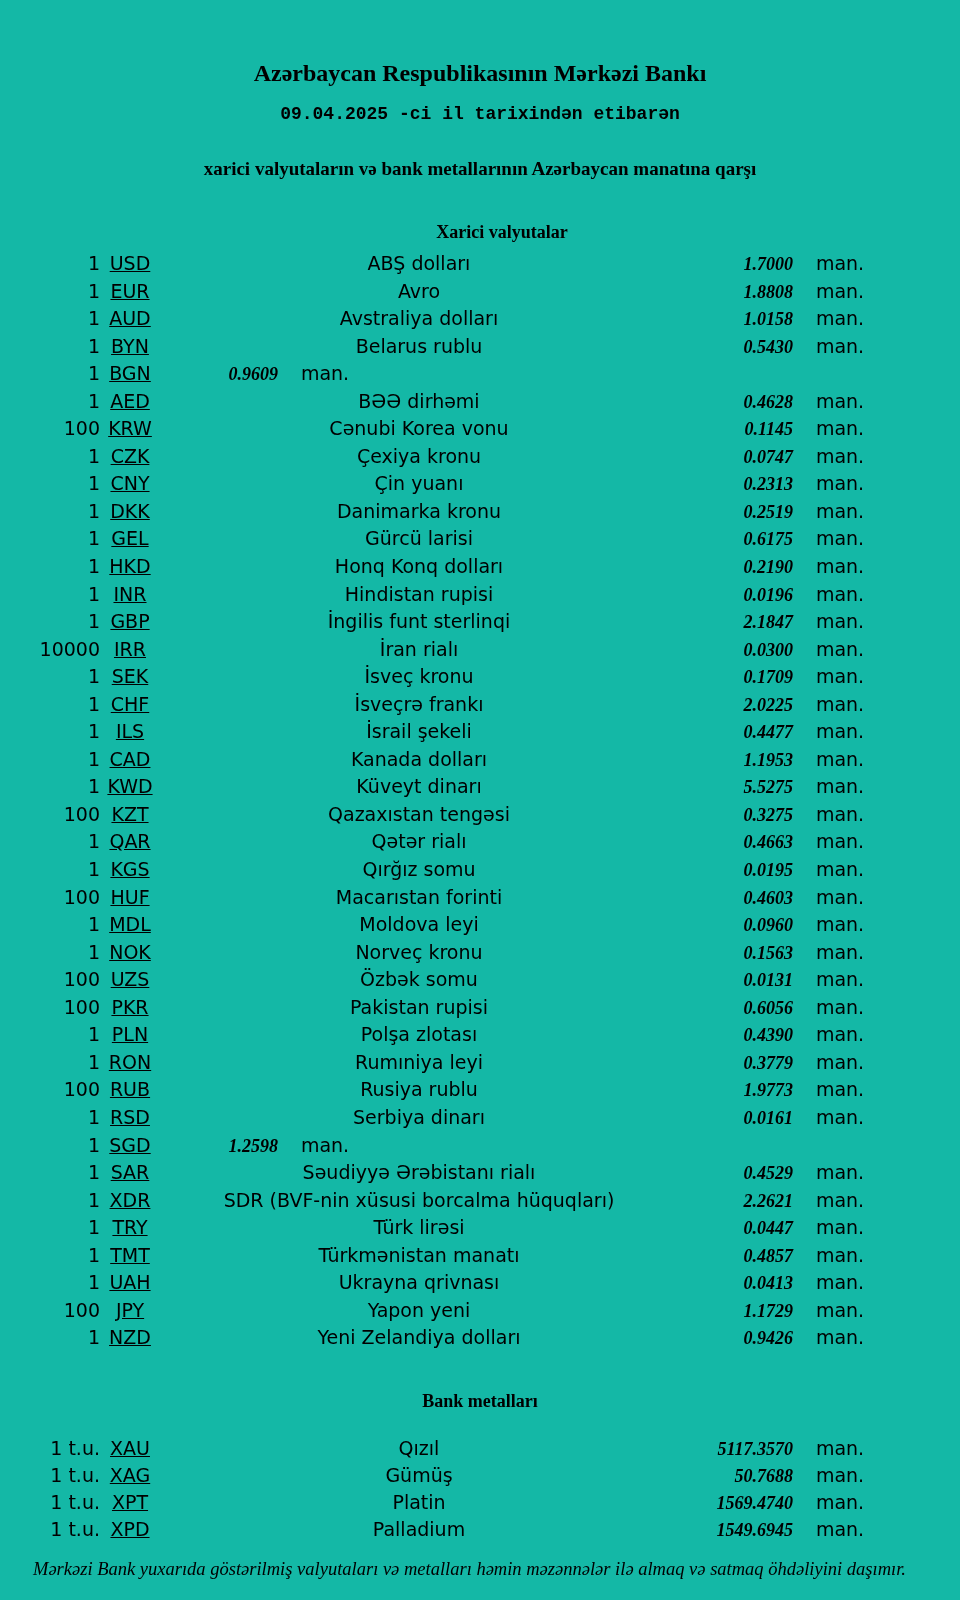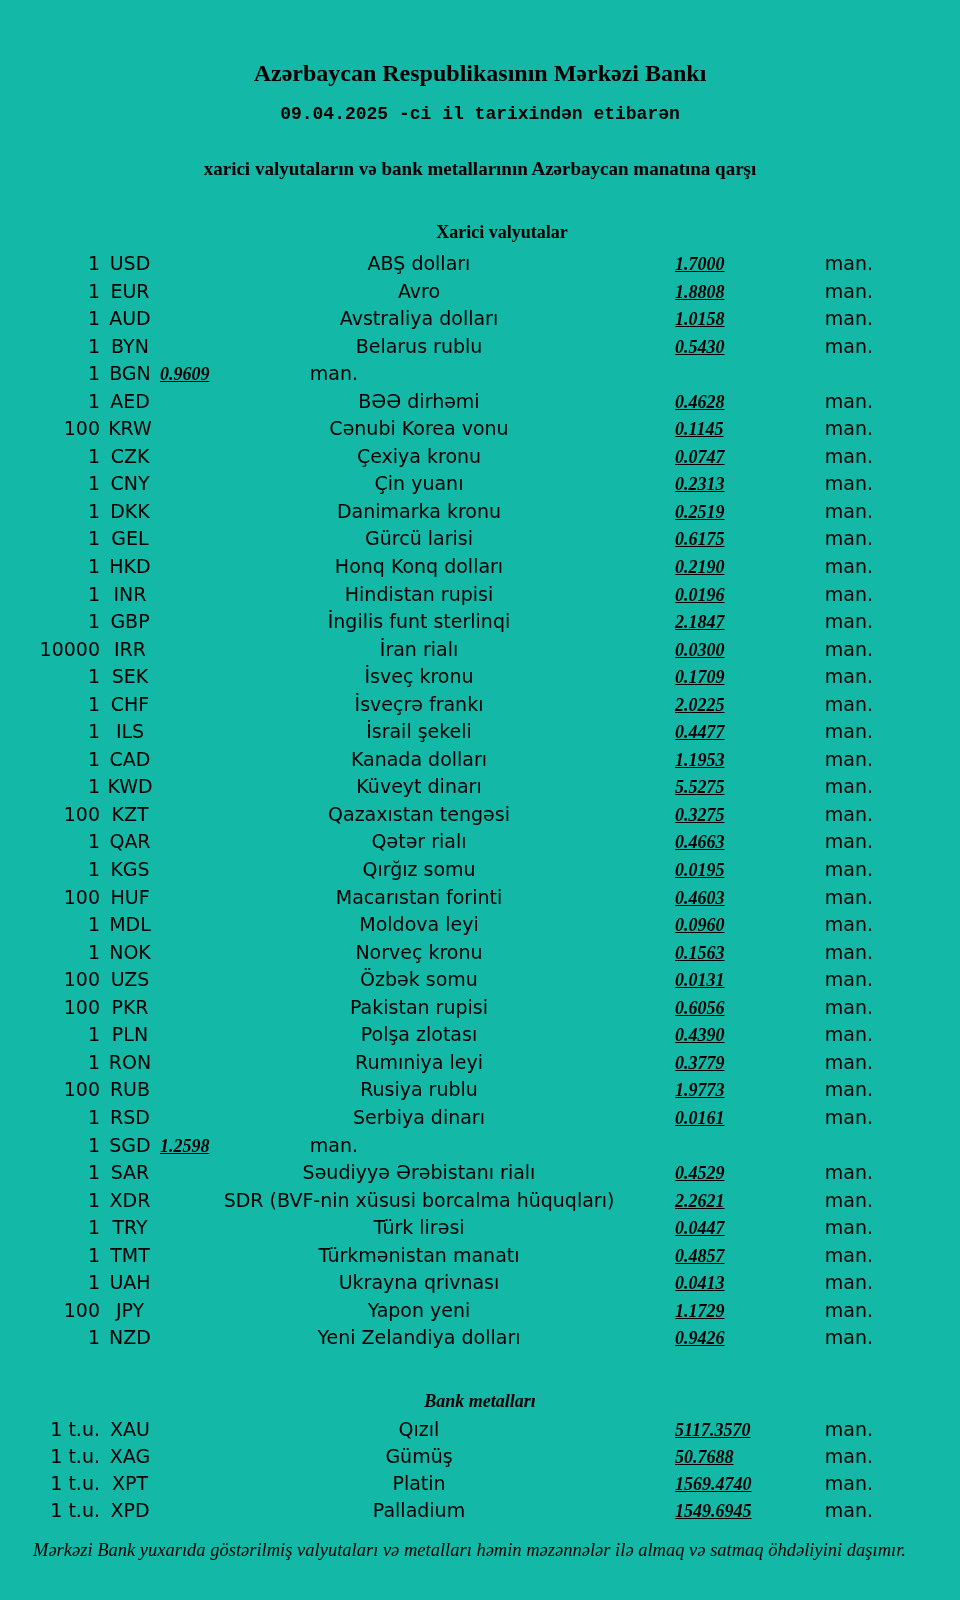--- a/index.html
+++ b/index.html
@@ -22,67 +22,67 @@
   .date-line { font-size: 18px; line-height: 25px; margin-top: 12px; font-family: Liberation Mono, monospace; }
   .subtitle  { font-size: 19px; line-height: 26px; margin-top: 29px; text-align: center; }
   .section-heading {
     text-align: center;
     font-family: "Liberation Serif", "DejaVu Serif", serif;
     font-weight: bold;
     font-size: 18px;
     line-height: 25px;
   }
   .section-heading.currencies { margin-top: 38px; padding-left: 44px; }
-  .section-heading.metals     { margin-top: 35px; font-style: italic; }
+  .section-heading.metals     { margin-top: 35px; }
   .rates-table { margin-top: 7px; }
-  .metals-table { margin-top: 4px; }
+  .metals-table { margin-top: 23px; }
   .row {
     display: flex;
     align-items: baseline;
     height: 27.56px;
     padding-right: 87px;
   }
   .metals-table .row { height: 27.2px; }
   .qty {
     width: 100px;
     text-align: right;
     font-family: "DejaVu Sans", sans-serif;
     font-size: 19px;
     white-space: nowrap;
   }
   .code {
     width: 60px;
     text-align: center;
     font-family: "DejaVu Sans", sans-serif;
     font-size: 19px;
+    text-decoration: underline;
   }
   .name {
     flex: 1;
     padding-left: 3px;
     text-align: center;
     font-family: "DejaVu Sans", sans-serif;
     font-size: 19px;
     white-space: nowrap;
     overflow: hidden;
   }
   .rate {
     width: 118px;
-    text-align: left;
+    text-align: right;
     font-family: "Liberation Serif", "DejaVu Serif", serif;
     font-style: italic;
     font-weight: bold;
     font-size: 18px;
     white-space: nowrap;
-    text-decoration: underline;
   }
   .unit {
     width: 80px;
     padding-left: 14px;
     box-sizing: border-box;
-    text-align: right;
+    text-align: center;
     font-family: "DejaVu Sans", sans-serif;
     font-size: 19px;
   }
   .footer-note {
     margin-top: 12px;
     margin-left: 33px;
     margin-right: 30px;
     font-family: "Liberation Serif", "DejaVu Serif", serif;
     font-style: italic;
     font-size: 18.5px;

